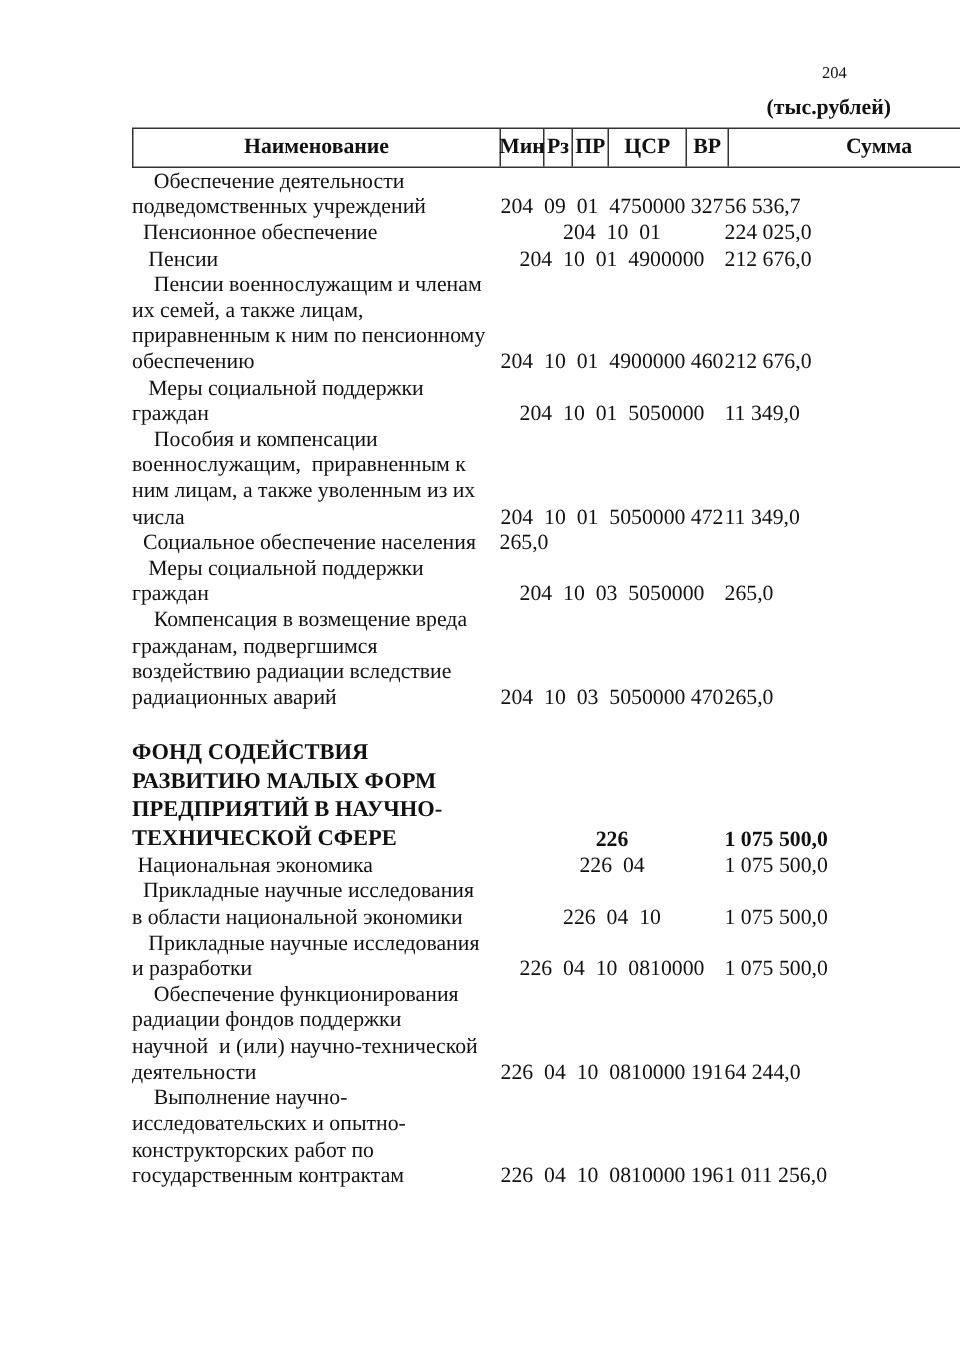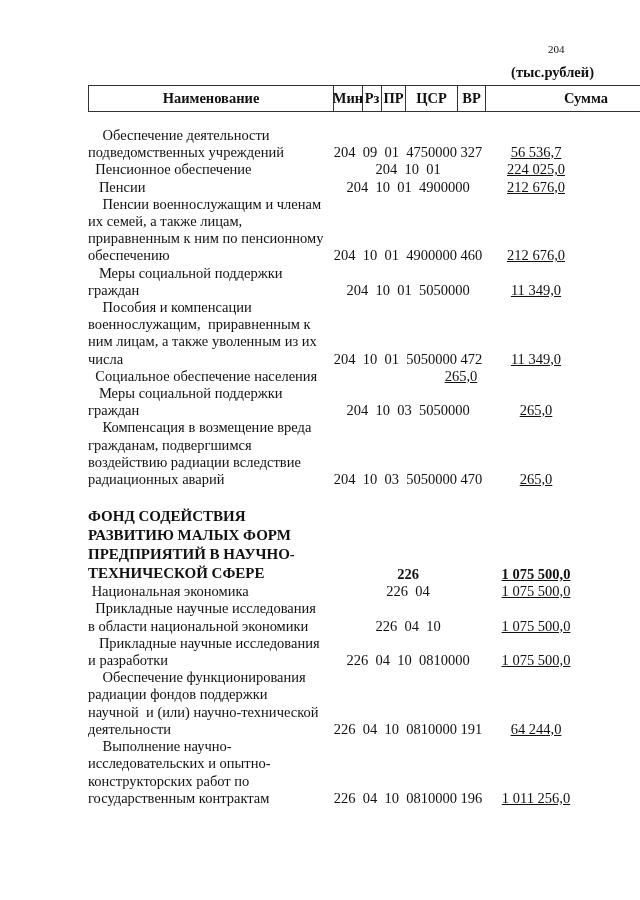--- a/index.html
+++ b/index.html
@@ -6,25 +6,25 @@
   body { width:640px; height:900px; position:relative; overflow:hidden;
          font-family:"Liberation Serif", "DejaVu Serif", serif; color:#111; font-size:14.5px; }
   .page-num { position:absolute; top:43px; left:548px; font-size:11px; }
   .units { position:absolute; top:64px; right:46px; font-weight:bold; font-size:14.5px; }
   .hdr { position:absolute; top:85px; left:88px; width:599px; height:27px;
          border:1px solid #333; box-sizing:border-box; display:flex; font-weight:bold; font-size:14.5px; }
   .hdr > div { display:flex; align-items:center; justify-content:center; border-right:1px solid #333; box-sizing:border-box; height:100%; }
   .hdr > div:last-child { border-right:none; }
   .c-name { width:245px; } .c-min { width:29px; } .c-rz { width:19px; }
   .c-pr { width:24px; } .c-csr { width:52px; } .c-vr { width:28px; } .c-sum { flex:1;text-align:center; }
-  .rows { position:absolute; top:113px; left:88px; width:509px;margin-top:14px; }
+  .rows { position:absolute; top:113px; left:88px; width:509px; }
   .row { display:flex; align-items:flex-end; }
   .row .name { width:245px; line-height:17.2px; white-space:pre-wrap; }
   .row .code { width:150px; line-height:17.2px; white-space:pre;text-align:center; }
-  .row .sum { flex:1; text-align:center; line-height:17.2px; padding-right:8px;text-decoration:underline; }
+  .row .sum { flex:1; text-align:left; line-height:17.2px; padding-right:8px; }
   .row.bold .name, .row.bold .code, .row.bold .sum { font-weight:bold; }
   .row.bold .name { font-size:15px; line-height:19px; }
   .spacer { height:19px; }
 </style>
 </head>
 <body>
 
 <div class="page-num">204</div>
 <div class="units">(тыс.рублей)</div>
 

